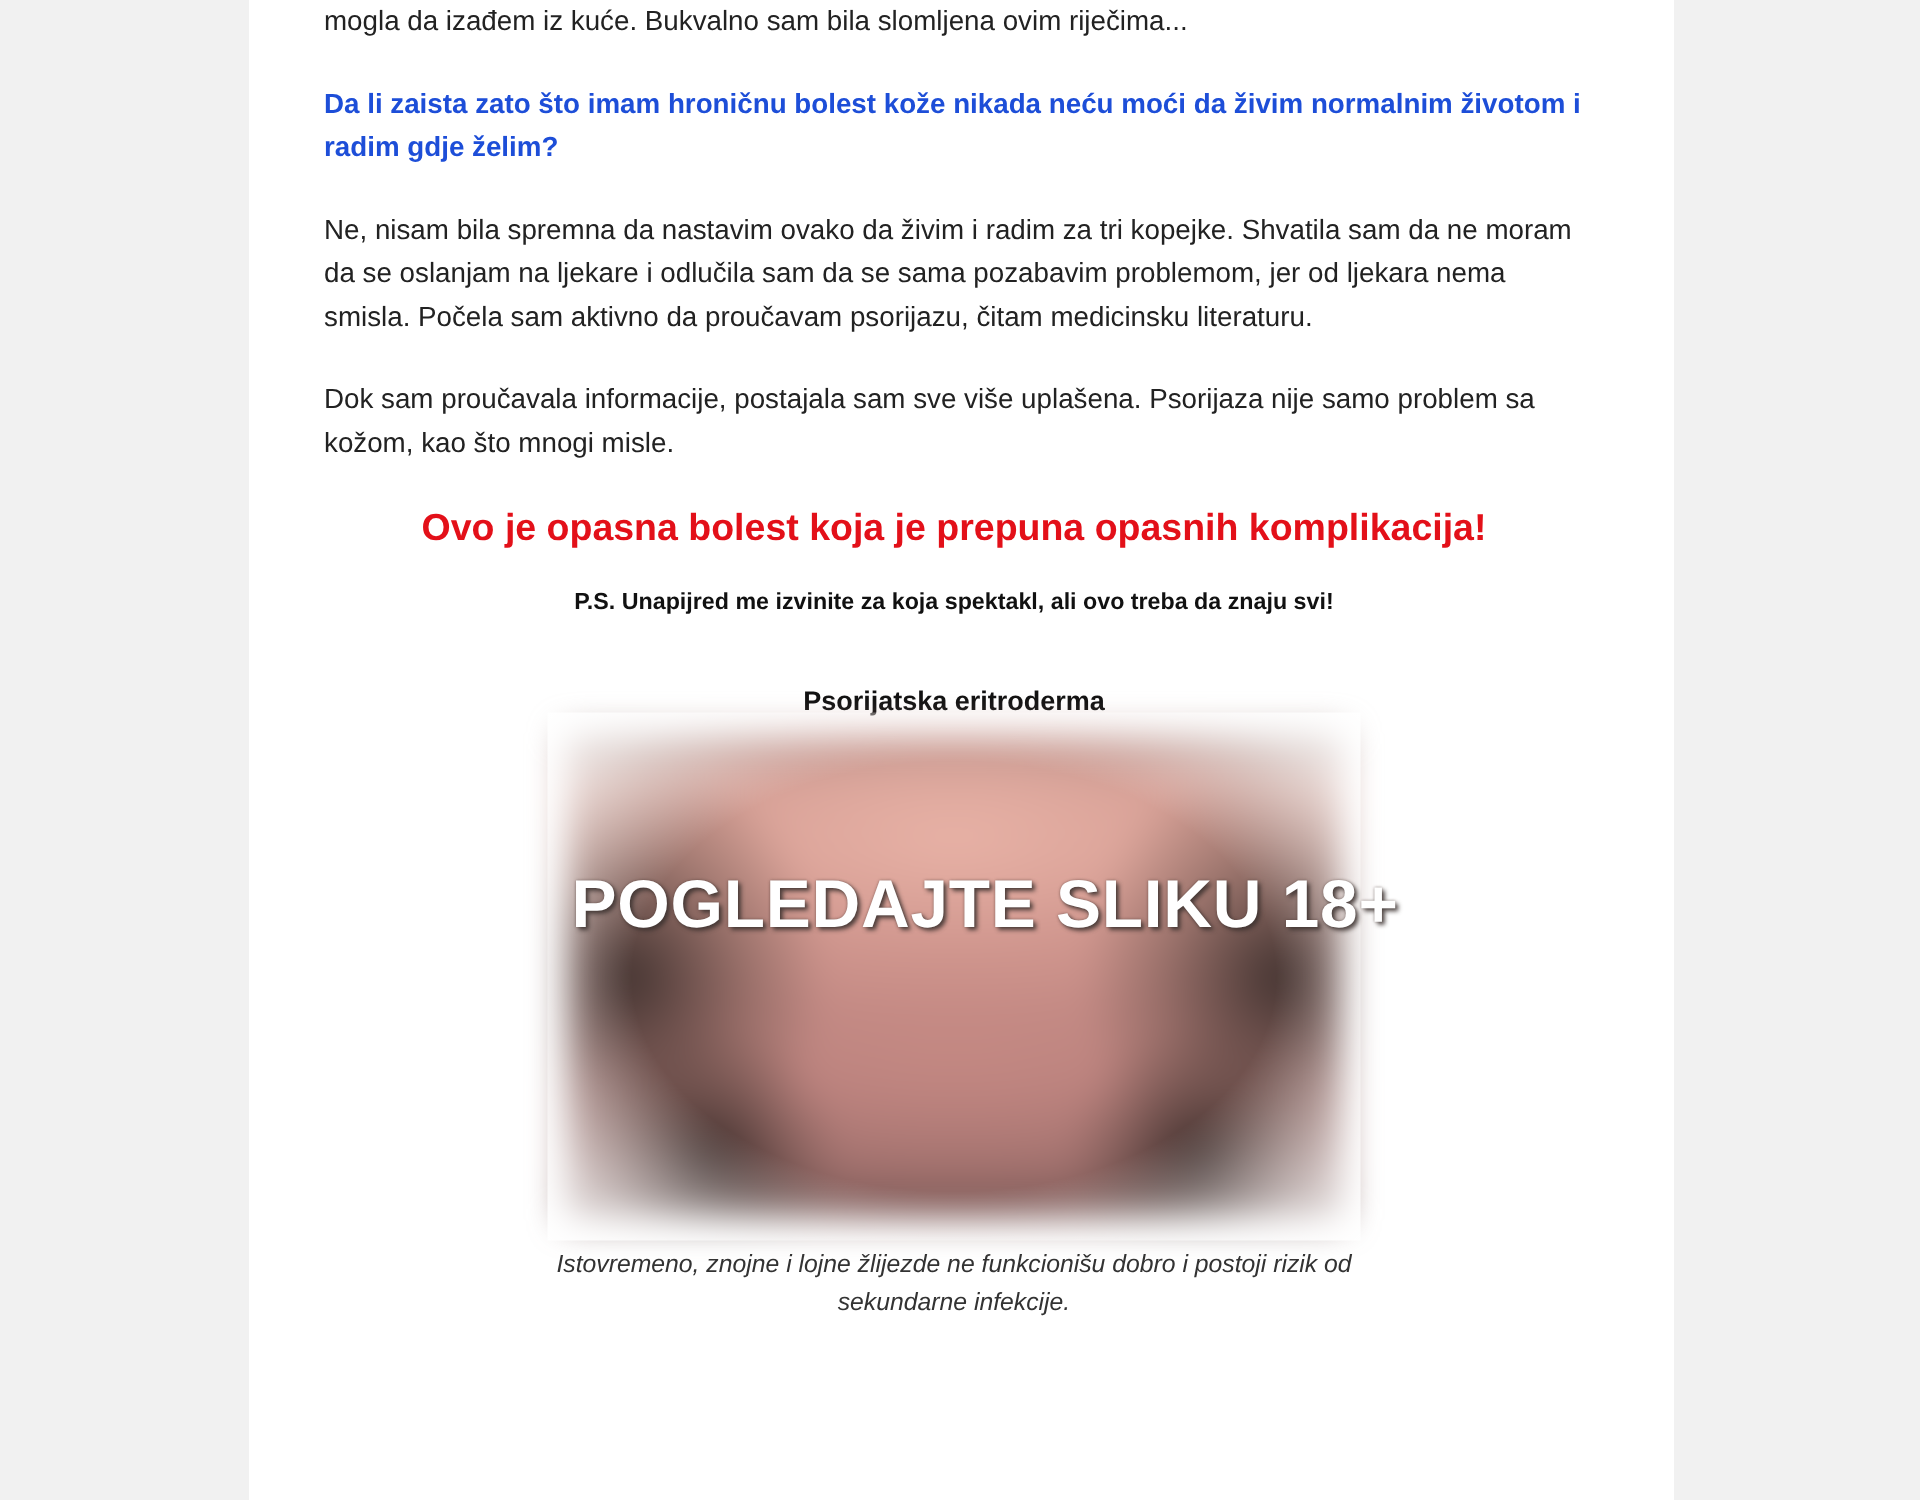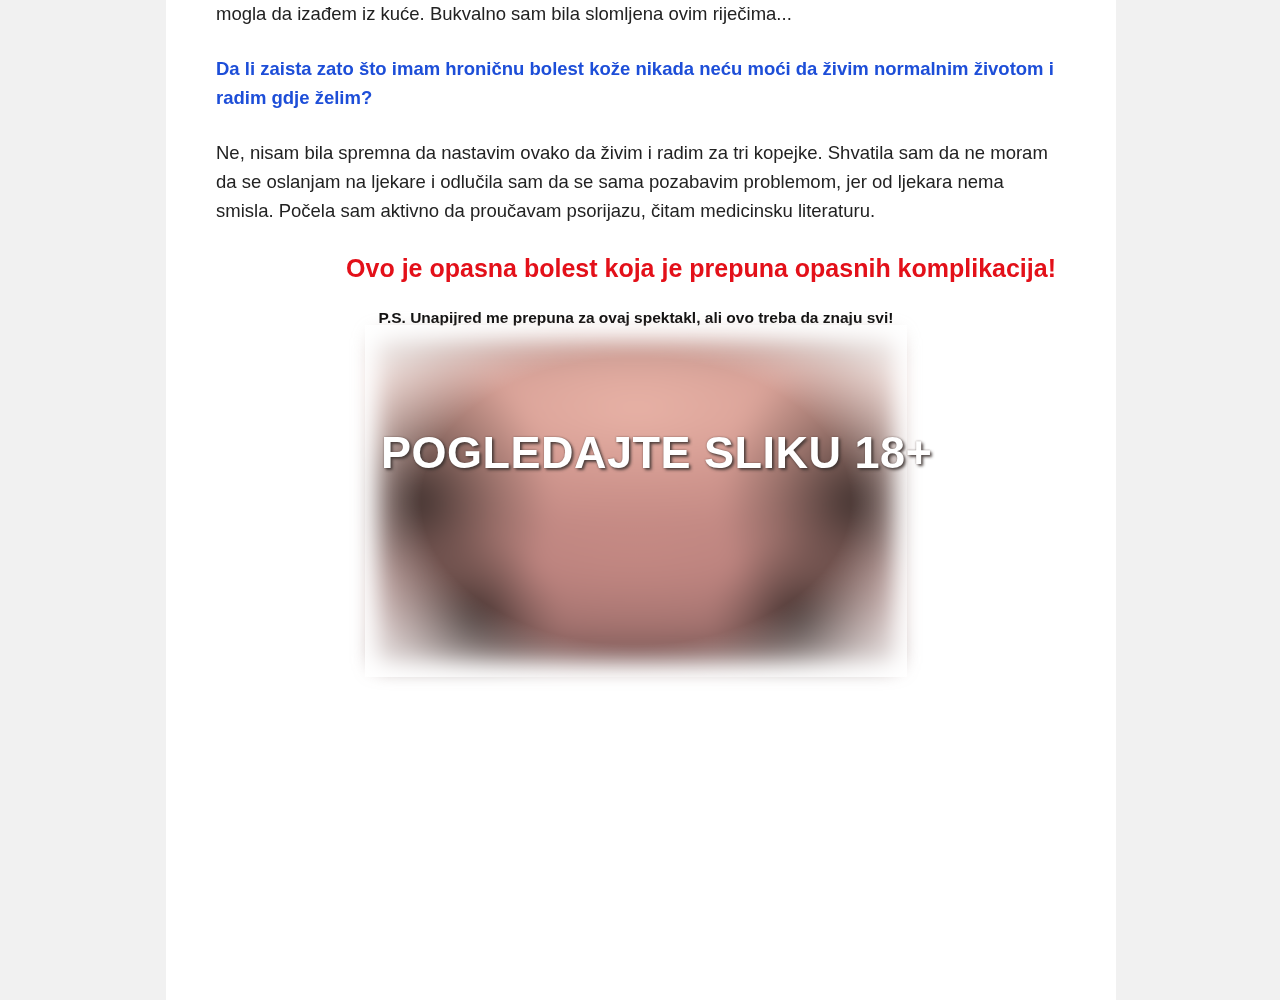--- a/index.html
+++ b/index.html
@@ -53,21 +53,21 @@
     font-weight: bold;
     color: #1d4ed8;
   }
 
   h2.alert-heading {
     margin: 14px 0 0 0;
     font-size: 25px;
     line-height: 34px;
     font-weight: bold;
     color: #e31019;
-    text-align: right;
+    text-align: center;
     font-family: "Liberation Sans", sans-serif;
   }
 
   p.ps-note {
     margin: 22px 0 0 0;
     font-size: 15.5px;
     line-height: 22px;
     font-weight: bold;
     color: #111111;
     text-align: center;
@@ -162,31 +162,34 @@
 
     <div id="article">
 
       <p class="body-text">Odmah sam počela da plačem. Otišla sam ne sačekavši odluku I dva mjeseca nakon toga nisam mogla da izađem iz kuće. Bukvalno sam bila slomljena ovim riječima...</p>
 
       <p class="body-text bold">Da li zaista zato što imam hroničnu bolest kože nikada neću moći da živim normalnim životom i radim gdje želim?</p>
 
 
       <p class="body-text">Ne, nisam bila spremna da nastavim ovako da živim i radim za tri kopejke. Shvatila sam da ne moram da se oslanjam na ljekare i odlučila sam da se sama pozabavim problemom, jer od ljekara nema smisla. Počela sam aktivno da proučavam psorijazu, čitam medicinsku literaturu.</p>
 
+      <p class="body-text">Dok sam proučavala informacije, postajala sam sve više uplašena. Psorijaza nije samo problem sa kožom, kao što mnogi misle.</p>
 
       <h2 class="alert-heading">Ovo je opasna bolest koja je prepuna opasnih komplikacija!</h2>
 
-      <p class="ps-note">P.S. Unapijred me prepuna za ovaj spektakl, ali ovo treba da znaju svi!</p>
+      <p class="ps-note">P.S. Unapijred me izvinite za koja spektakl, ali ovo treba da znaju svi!</p>
 
       <div class="figure-block">
 
+        <h3 class="figure-title">Psorijatska eritroderma</h3>
 
         <div class="censored-image">
           <div class="photo"></div>
           <div class="vignette"></div>
           <div class="overlay-label">POGLEDAJTE SLIKU 18+</div>
         </div>
 
+        <p class="figure-caption">Istovremeno, znojne i lojne žlijezde ne funkcionišu dobro i postoji rizik od sekundarne infekcije.</p>
       </div>
 
     </div>
   </div>
 </div>
 
 </body></html>

